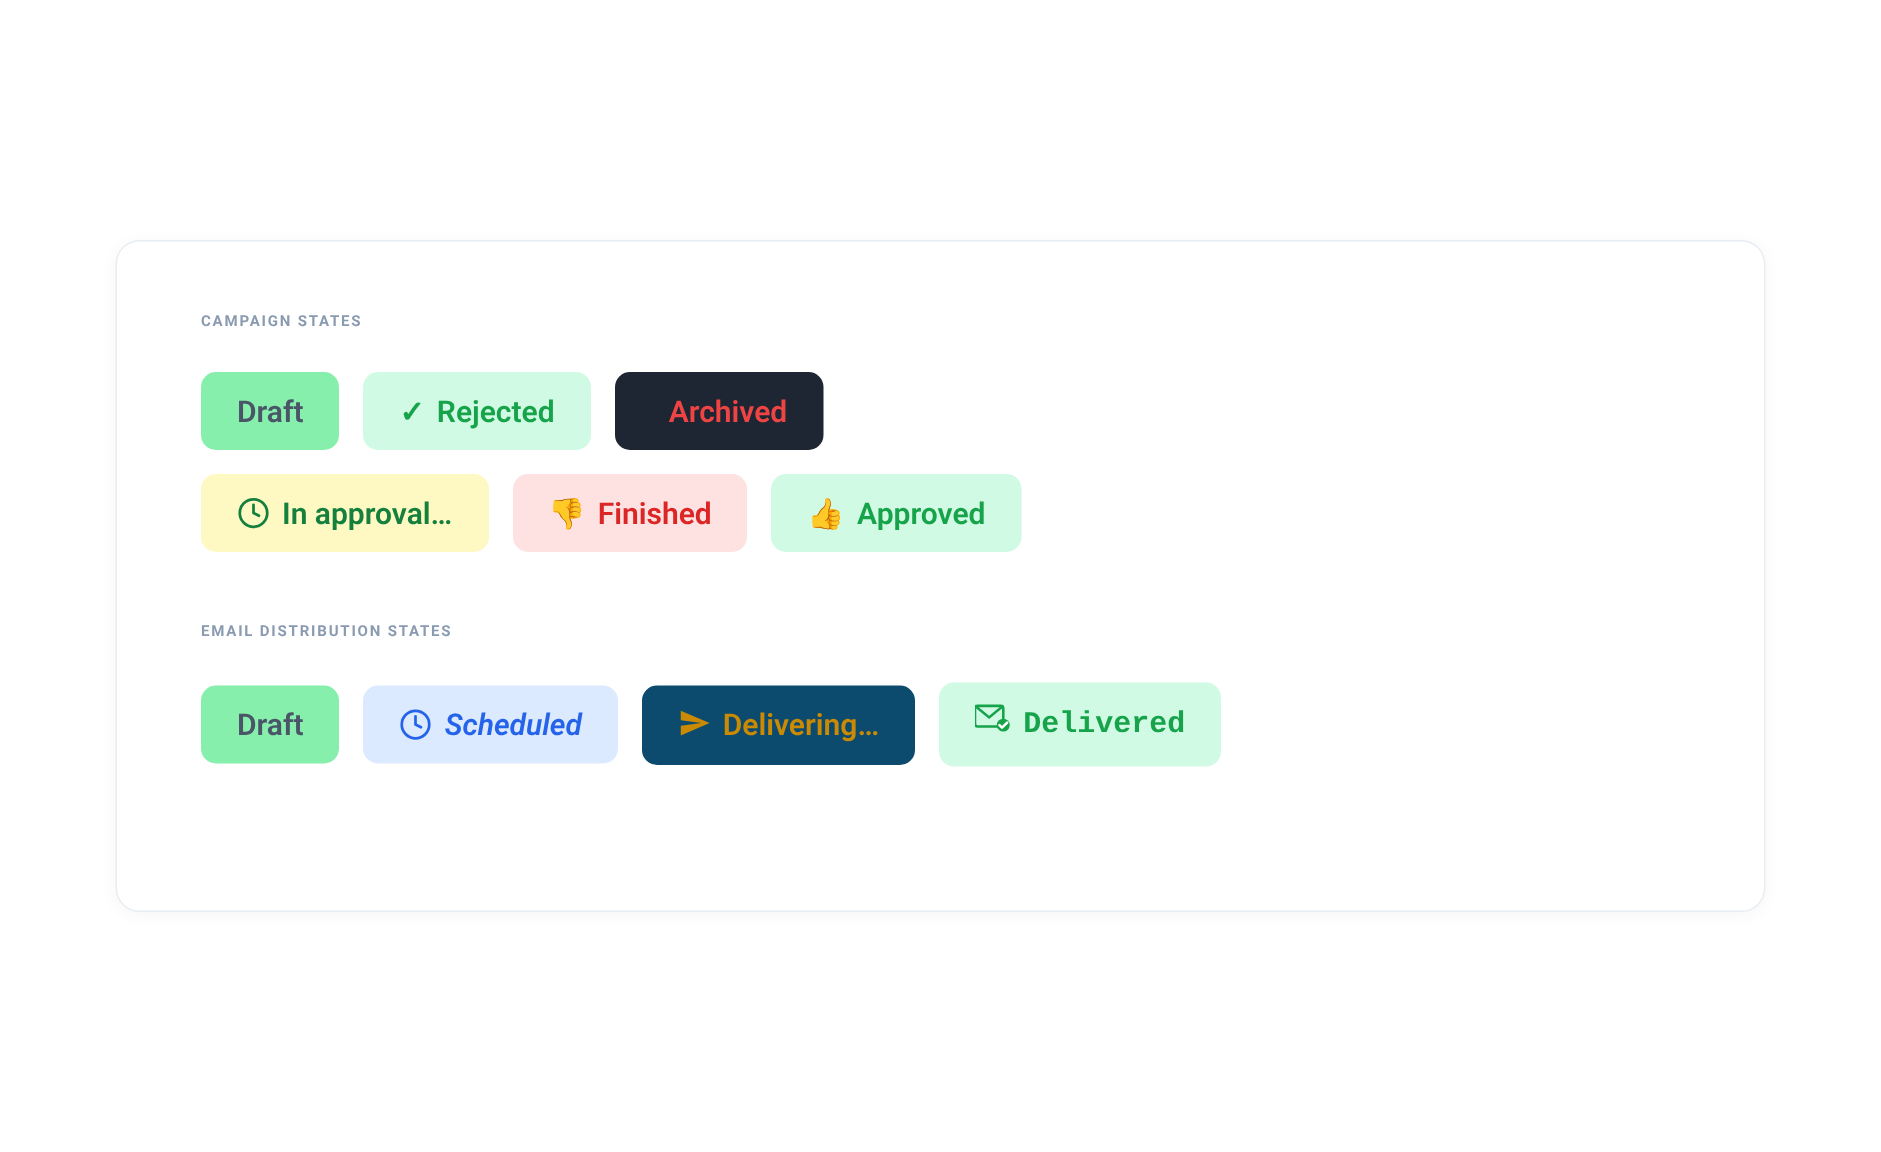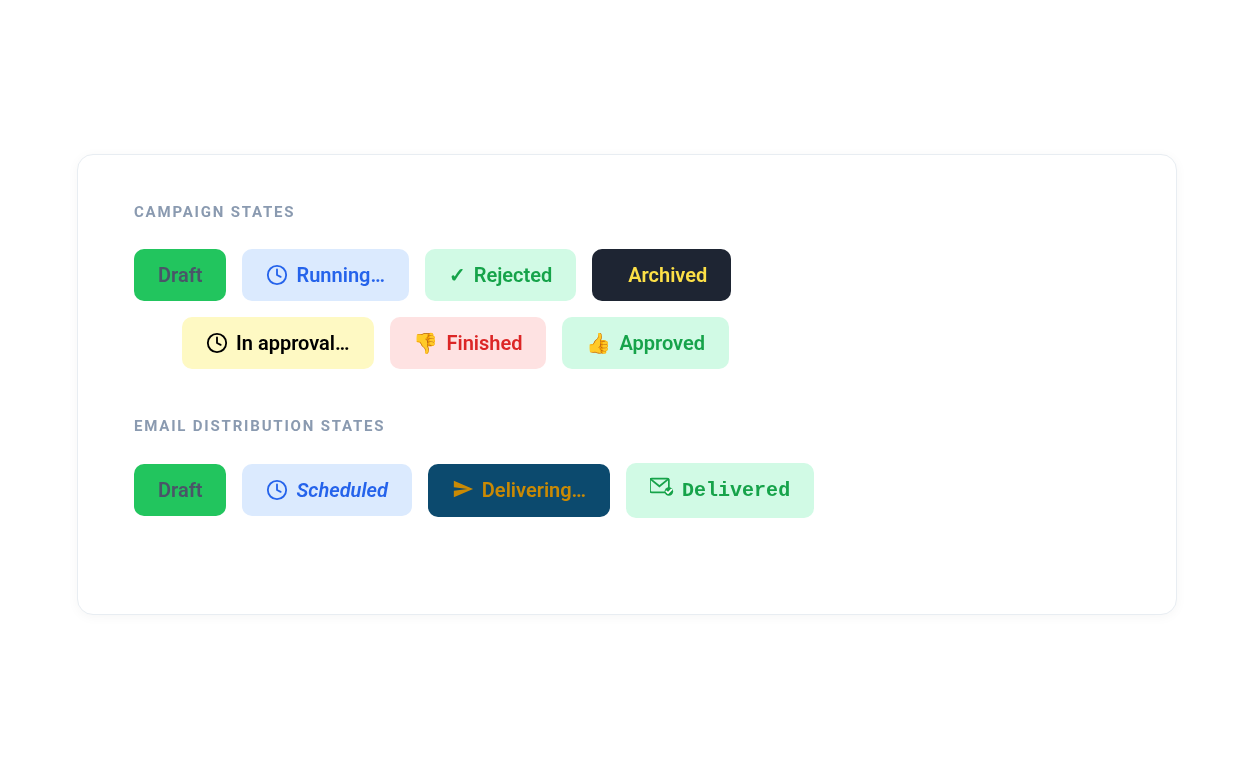--- a/index.html
+++ b/index.html
@@ -20,21 +20,21 @@
       padding: 48px 56px;
       width: 1100px;
       box-shadow: 0 2px 12px rgba(0,0,0,0.04);
     }
 
     .section {
       margin-bottom: 48px;
     }
 
     .section-title {
-      font-size: 15px;
+      font-size: 10px;
       font-weight: 700;
       letter-spacing: 0.12em;
       color: #8a9ab0;
       text-transform: uppercase;
       margin-bottom: 28px;
     }
 
     .badges-row {
       display: flex;
       flex-wrap: wrap;
@@ -54,48 +54,47 @@
       white-space: nowrap;
     }
 
     .badge-icon {
       font-size: 20px;
       line-height: 1;
     }
 
     
     .badge-draft {
-      background: #22c55e;
+      background: #86efac;
       color: #4a5568;
     }
 
     
     .badge-running {
       background: #dbeafe;
       color: #2563eb;
     }
 
     
     .badge-finished {
       background: #d1fae5;
       color: #16a34a;
     }
 
     
     .badge-archived {
       background: #1e2533;
-      color: #fde047;
+      color: #ef4444;
       padding-left: 36px;
     }
 
     
     .badge-in-approval {
       background: #fef9c3;
-      color: #000000;
-      margin-left: 48px;
+      color: #15803d;
     }
 
     
     .badge-rejected {
       background: #fee2e2;
       color: #dc2626;
     }
 
     
     .badge-approved {
@@ -137,29 +136,20 @@
 <div class="container">
 
   <div class="section">
     <div class="section-title">CAMPAIGN STATES</div>
     <div class="badges-row">
 
       <div class="badge badge-draft">
         <span>Draft</span>
       </div>
 
-      <div class="badge badge-running">
-        <span class="badge-icon">
-          <svg class="clock-icon" viewBox="0 0 24 24" fill="none" stroke="currentColor" stroke-width="2" stroke-linecap="round" stroke-linejoin="round">
-            <circle cx="12" cy="12" r="10"></circle>
-            <polyline points="12 6 12 12 16 14"></polyline>
-          </svg>
-        </span>
-        <span>Running…</span>
-      </div>
 
       <div class="badge badge-finished">
         <span class="badge-icon">✓</span>
         <span>Rejected</span>
       </div>
 
       <div class="badge badge-archived">
         <span>Archived</span>
       </div>
 

